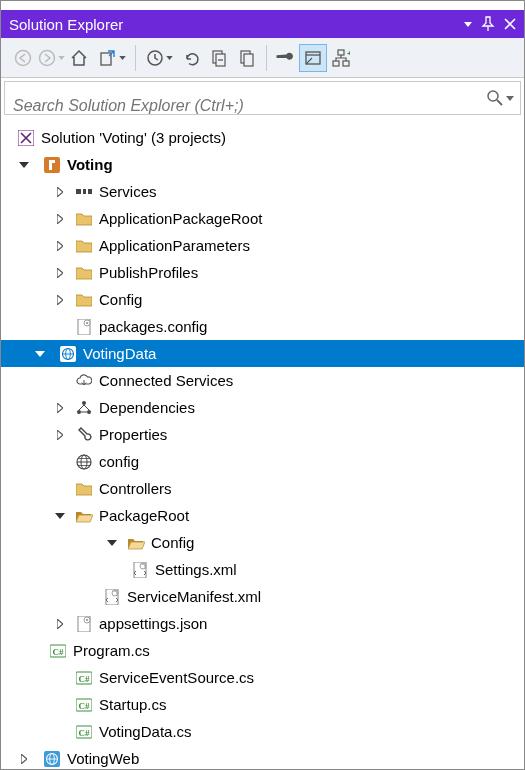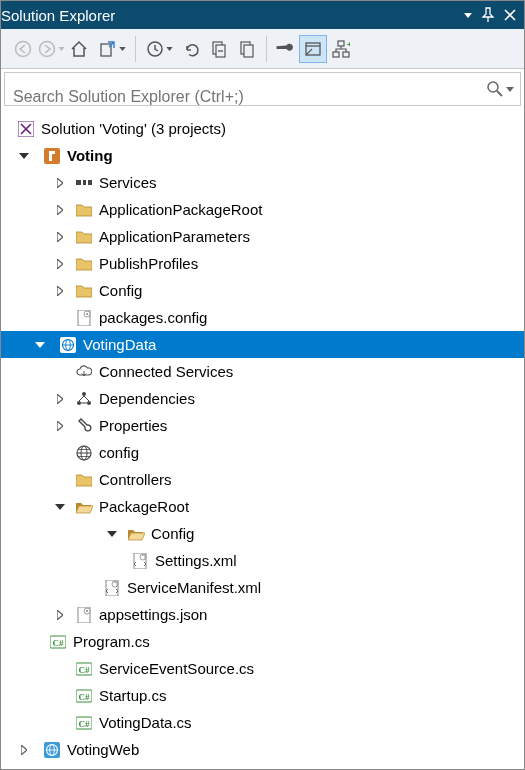--- a/index.html
+++ b/index.html
@@ -9,26 +9,27 @@
     font-size: 15px;
     background: #fff;
     width: 525px;
     height: 770px;
     border: 1px solid #888;
     overflow: hidden;
     display: flex;
     flex-direction: column;
   }
   .titlebar {
-    background: #0c4a6e;
+    background: #6d28d9;
     color: #fff;
     height: 28px;
     display: flex;
     align-items: center;
-    padding: 0 4px 0 0;
+    padding: 0 4px 0 8px;
+    margin-top: 9px;
   }
   .titlebar .title { flex: 1; font-size: 15px; }
   .title-icon { padding: 0 4px; cursor: pointer; display: flex; align-items: center; }
   .toolbar {
     background: #eef2f6;
     height: 40px;
     border-bottom: 1px solid #c9c9c9;
     display: flex;
     align-items: center;
     padding: 0 8px;
@@ -44,20 +45,21 @@
     margin: 3px;
     display: flex;
     align-items: center;
     padding: 0 6px;
   }
   .searchbox input {
     flex: 1;
     border: none;
     outline: none;
     font-size: 16px;
+    font-style: italic;
     color: #999;
     background: transparent;
     margin-top: 16px;
   }
   .search-icon-wrap { display: flex; align-items: center; color: #666; cursor: pointer; }
   .tree {
     flex: 1;
     overflow: auto;
     padding-top: 6px;
     padding-bottom: 6px;

